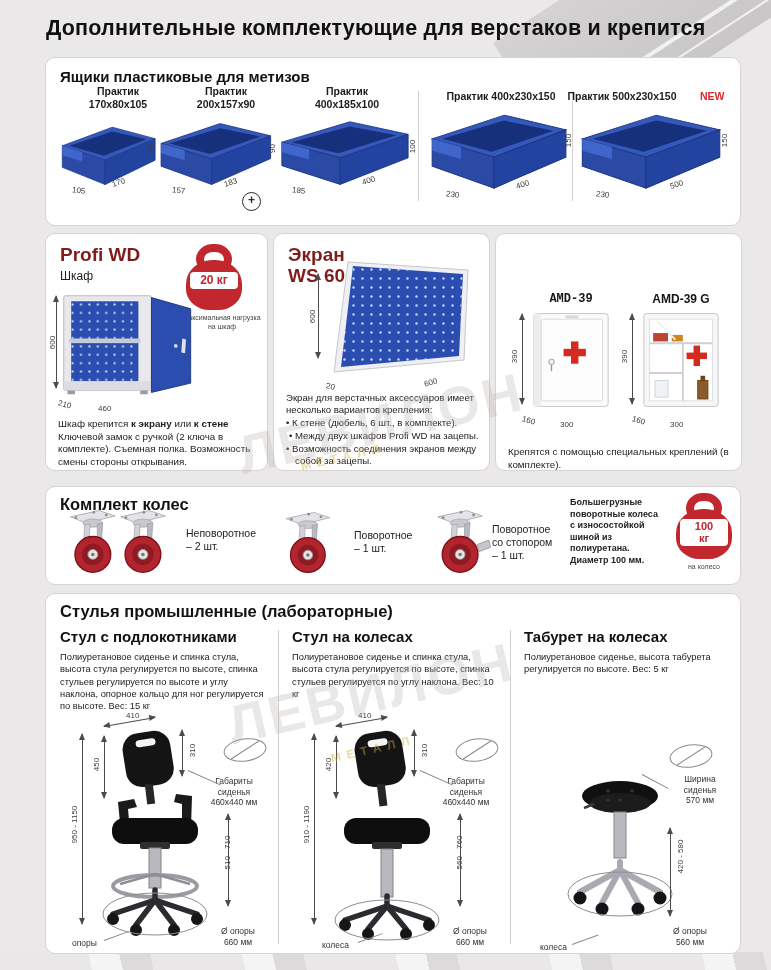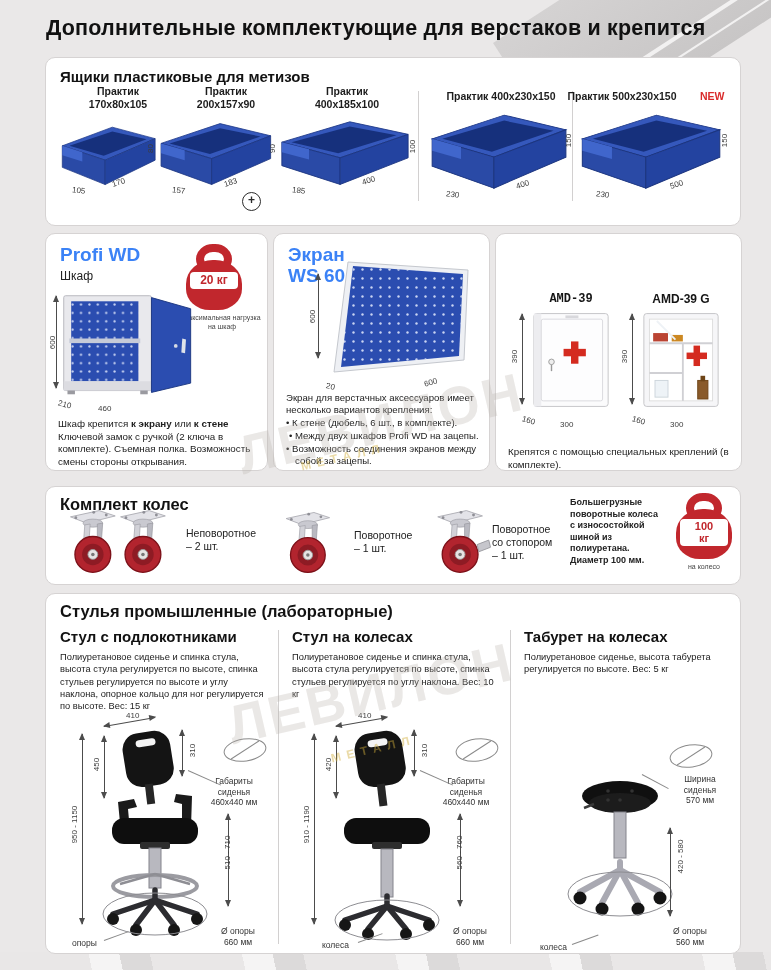--- a/index.html
+++ b/index.html
@@ -2,21 +2,21 @@
 <html><head>
 <meta charset="utf-8">
 <style>
   html,body{margin:0;padding:0;}
   body{font-family:"Liberation Sans",sans-serif;background:#dcdada;}
   #page{position:relative;width:771px;height:970px;background:#eae8e8;overflow:hidden;}
   .card{position:absolute;background:#fff;border:1px solid #d6d3d3;border-radius:10px;z-index:2;}
   .h1{position:absolute;left:46px;top:16px;font-size:21.5px;font-weight:bold;color:#111;letter-spacing:.2px;z-index:3;}
   .ct16{position:absolute;font-size:15px;font-weight:bold;color:#121212;}
   .ct17{position:absolute;font-size:16.5px;font-weight:bold;color:#121212;}
-  .ct19{position:absolute;font-size:19px;font-weight:bold;color:#3b82f6;line-height:1.12;}
+  .ct19{position:absolute;font-size:19px;font-weight:bold;color:#7f1d1d;line-height:1.12;}
   .sub{position:absolute;font-size:12px;color:#222;}
   .pre{white-space:pre-line;}
   .binlabel{position:absolute;font-size:10.5px;font-weight:bold;color:#1c1c1c;text-align:center;white-space:pre-line;line-height:1.25;}
   .badge{position:absolute;font-size:10.5px;font-weight:bold;color:#d92b2b;}
   .dim{position:absolute;font-size:8px;color:#3c3c3c;white-space:nowrap;z-index:4;}
   .rot90{transform:rotate(-90deg);}
   .mname{position:absolute;font-size:12px;font-weight:bold;color:#151515;text-align:center;}
   .body10{position:absolute;font-size:9.8px;color:#222;line-height:1.3;}
   .bullet{position:absolute;font-size:9.6px;color:#222;line-height:1.22;width:196px;padding-left:9px;text-indent:-9px;white-space:pre-line;}
   .wlabel{position:absolute;font-size:10.5px;color:#222;line-height:1.25;white-space:pre-line;}

